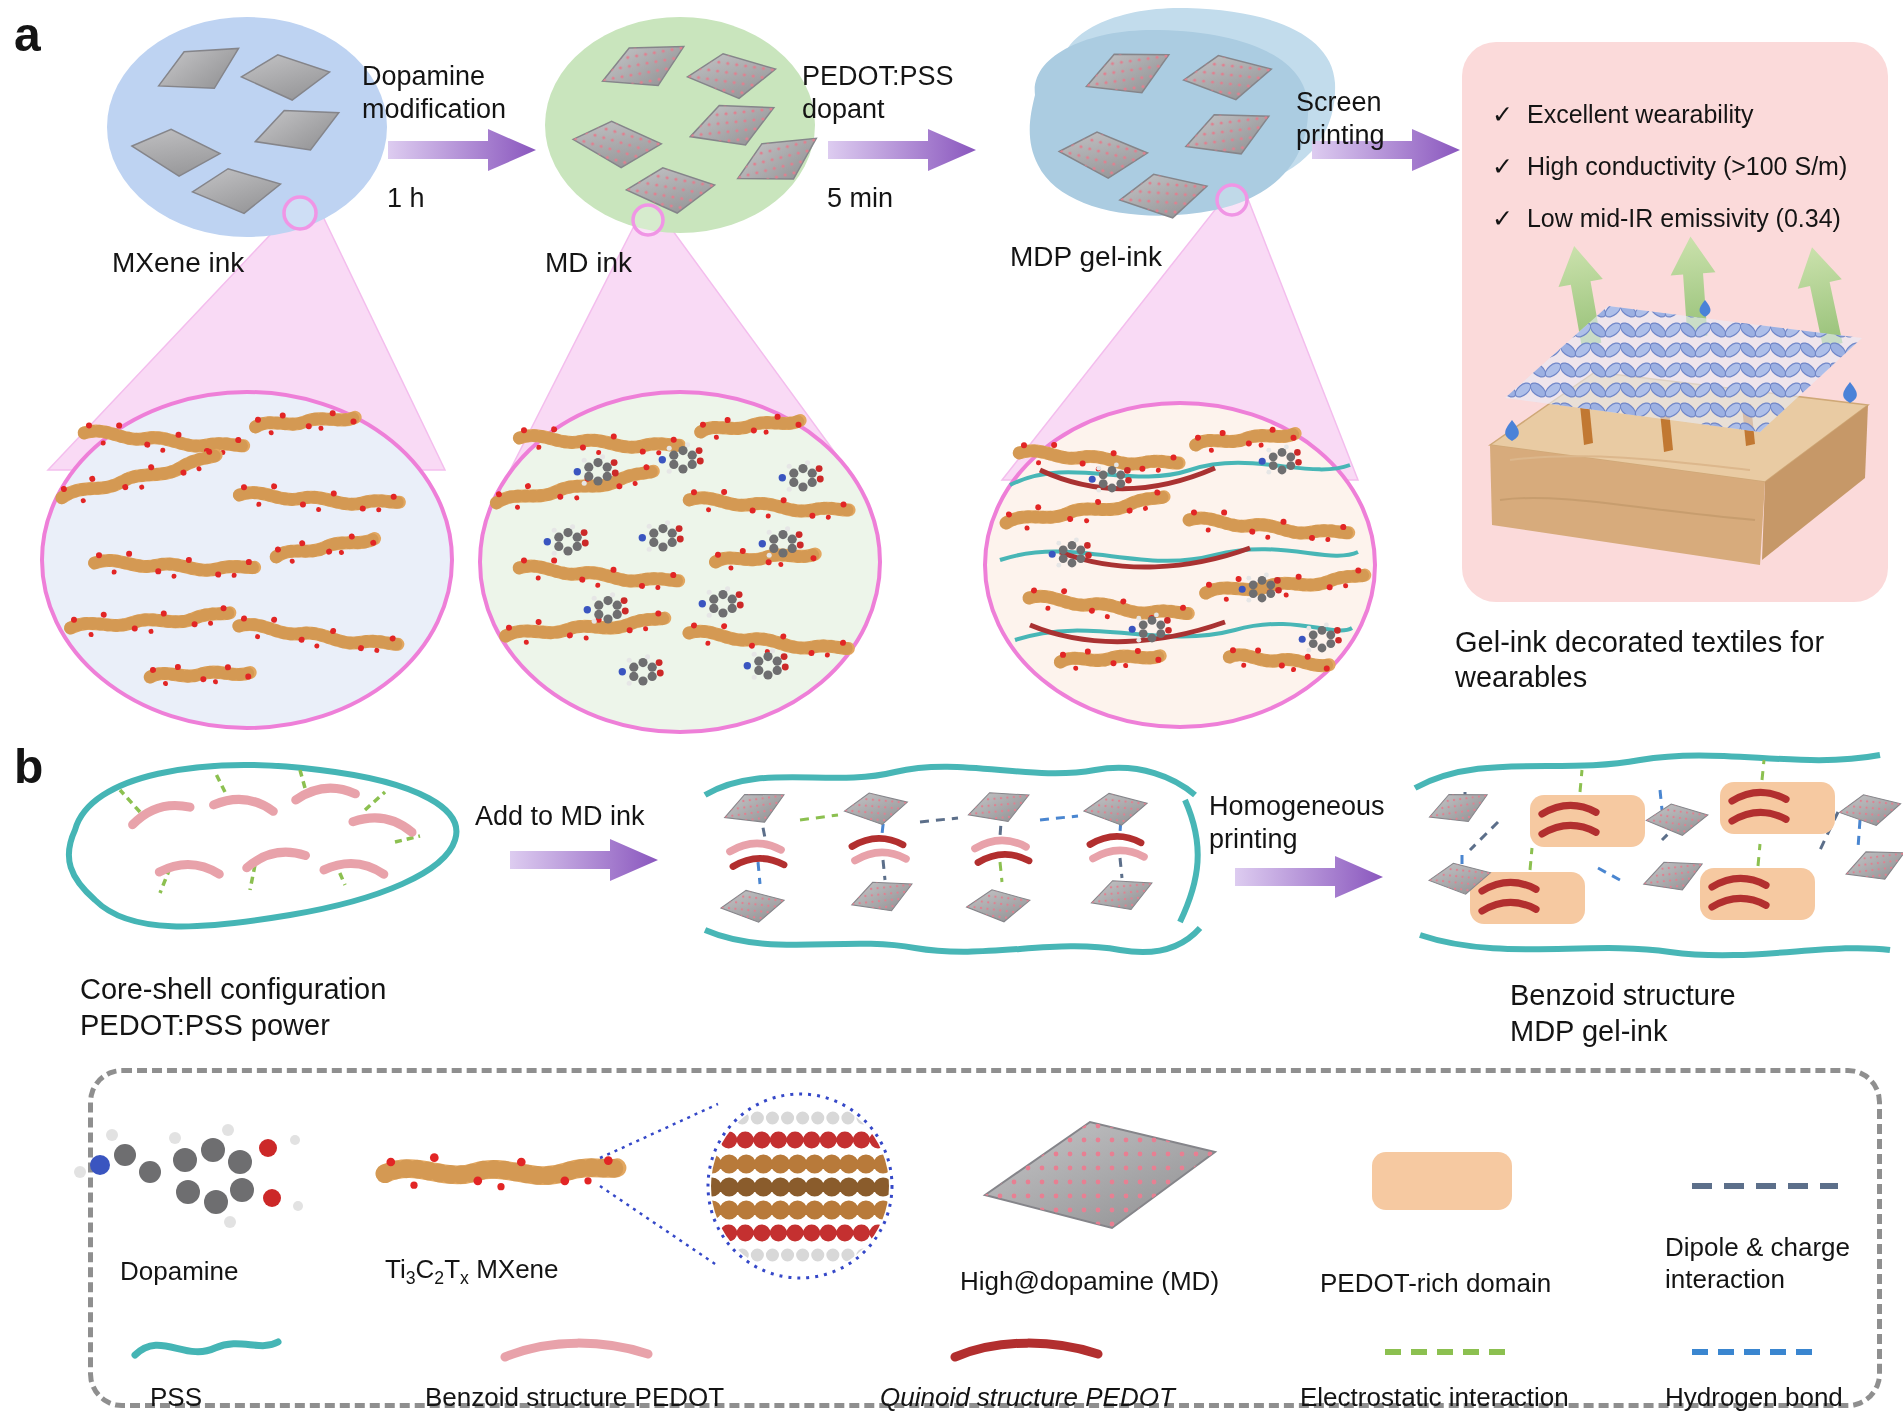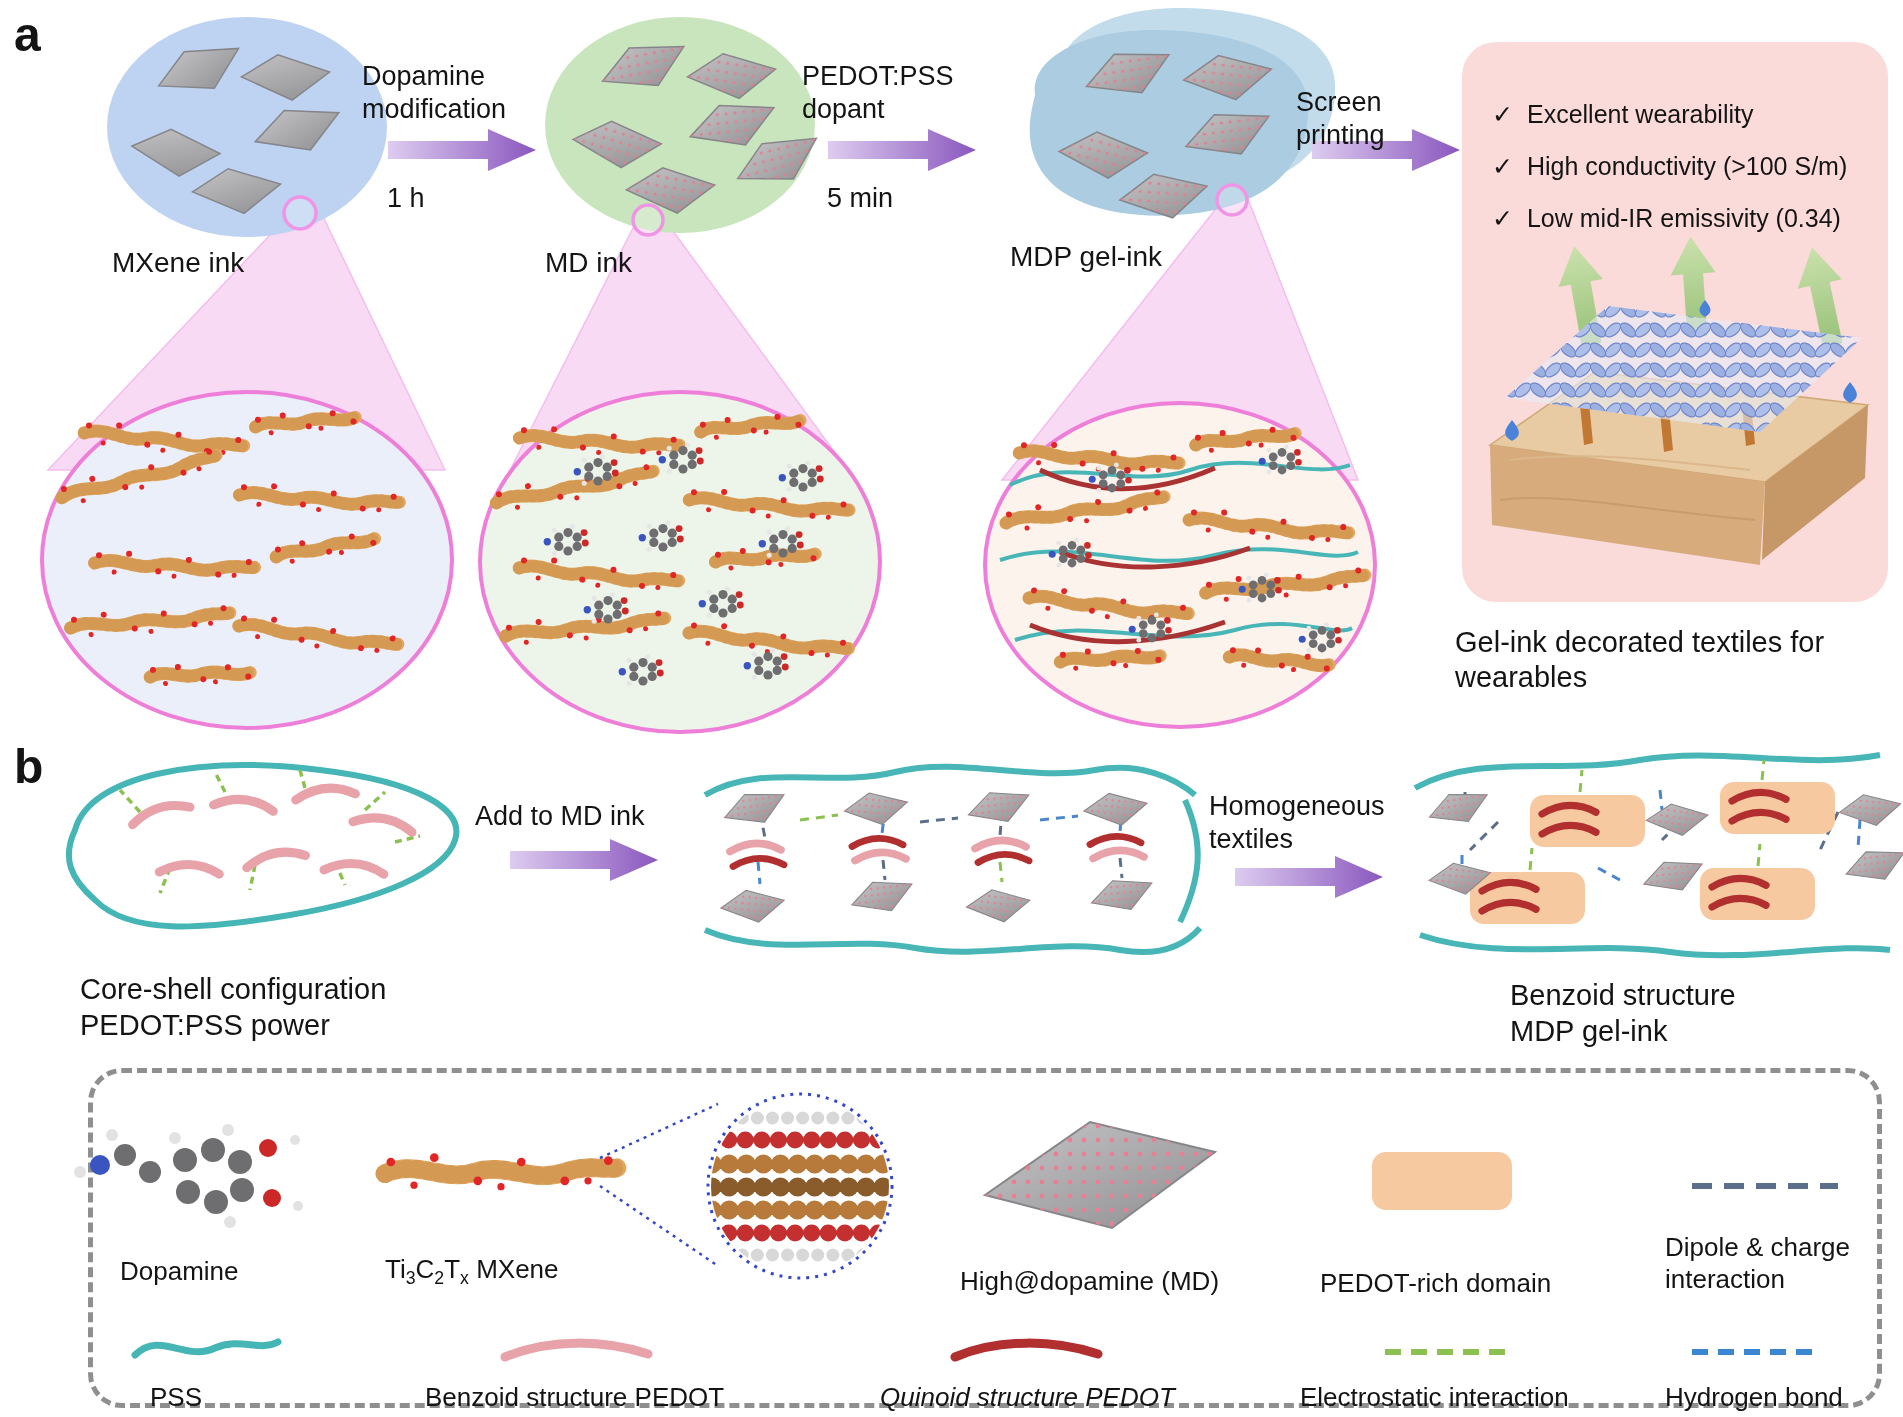--- a/index.html
+++ b/index.html
@@ -475,21 +475,21 @@
   </div>
 
   <div class="txt cap" style="left:1455px; top:625px; width:440px;">Gel-ink decorated textiles for wearables</div>
 
   <div class="txt panel-letter" style="left:14px; top:738px; width:60px;">b</div>
 
   <div class="txt cap" style="left:80px; top:1008px; width:350px;">PEDOT:PSS power</div>
   <div class="txt cap" style="left:80px; top:972px; width:350px;">Core-shell configuration</div>
 
   <div class="txt arrowlbl" style="left:475px; top:800px; width:220px;">Add to MD ink</div>
-  <div class="txt arrowlbl" style="left:1209px; top:790px; width:200px;">Homogeneous textiles</div>
+  <div class="txt arrowlbl" style="left:1209px; top:790px; width:200px;">Homogeneous printing</div>
 
   <div class="txt cap" style="left:1510px; top:978px; width:300px;">Benzoid structure</div>
   <div class="txt cap" style="left:1510px; top:1014px; width:300px;">MDP gel-ink</div>
 
   <div class="txt legend-lbl" style="left:120px; top:1256px; width:200px;">Dopamine</div>
 
   <div class="txt legend-lbl" style="left:385px; top:1254px; width:260px;"><span>Ti</span><sub>3</sub><span>C</span><sub>2</sub><span>T</span><sub>x</sub><span> MXene</span></div>
 
   <div class="txt legend-lbl" style="left:960px; top:1266px; width:300px;">High@dopamine (MD)</div>
   <div class="txt legend-lbl" style="left:1320px; top:1268px; width:250px;">PEDOT-rich domain</div>

